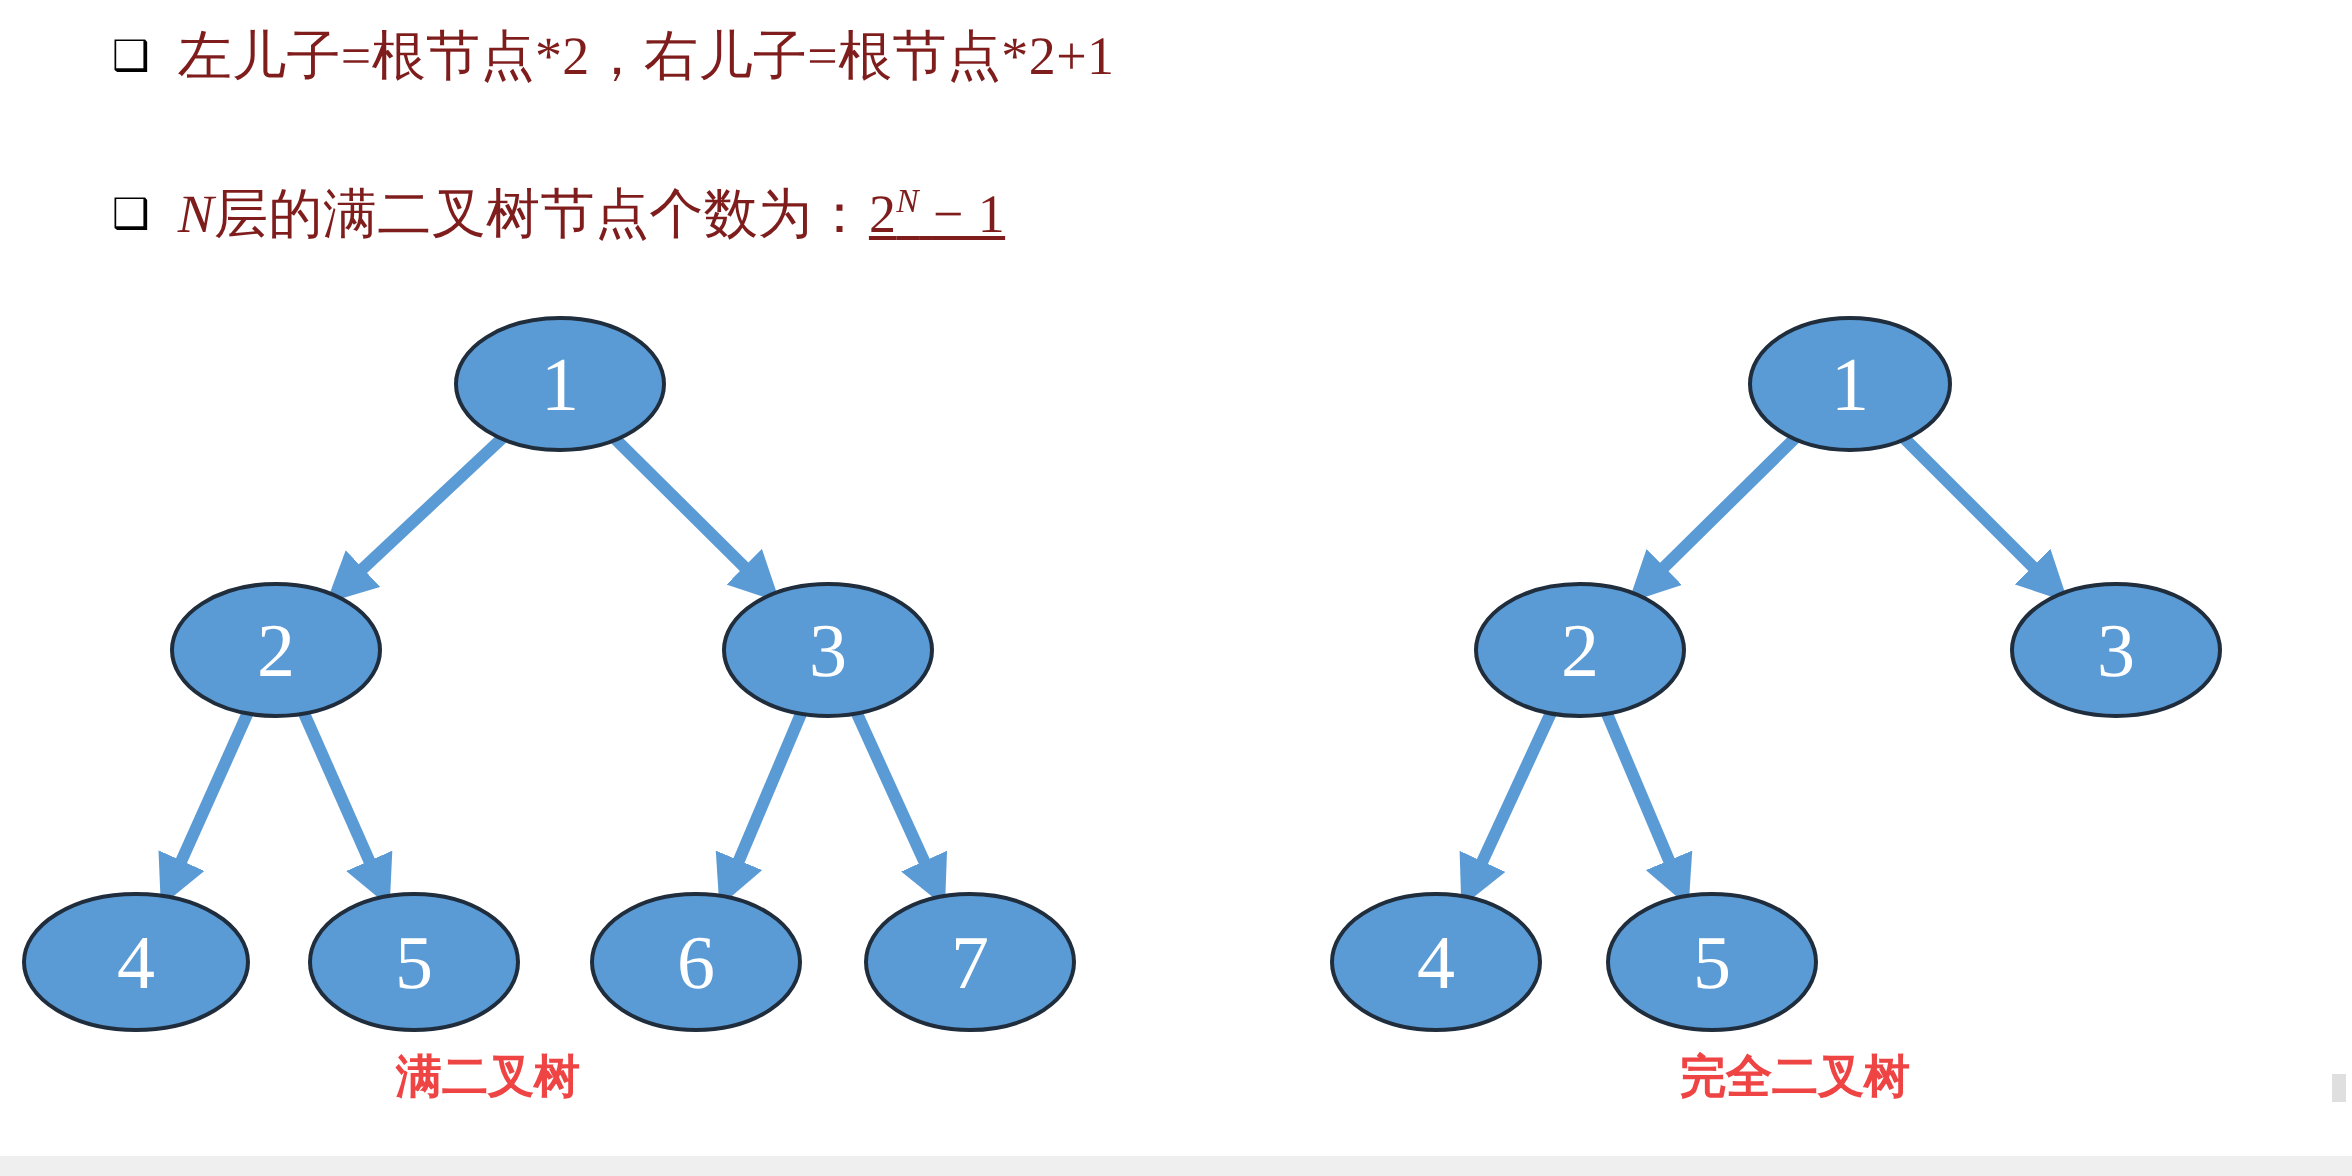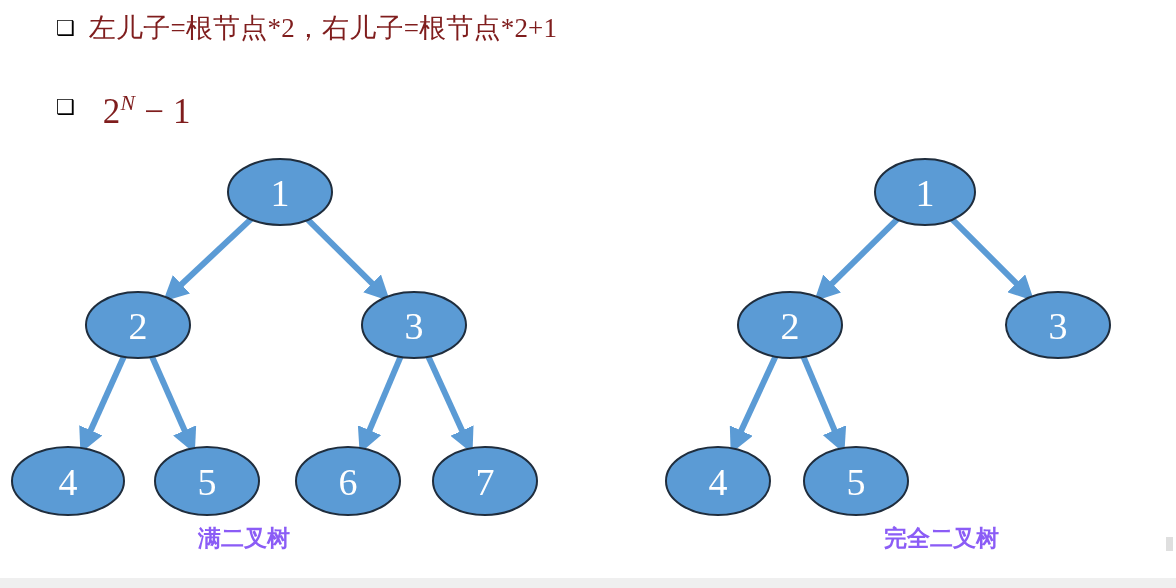--- a/index.html
+++ b/index.html
@@ -50,22 +50,23 @@
     font-family: "Liberation Serif", "DejaVu Serif", serif;
     font-size: 27px;
     line-height: 1.12;
     color: #7f1d1d;
     letter-spacing: 0.2px;
   }
   .bullet-text .it {
     font-style: italic;
   }
   .formula {
-    margin-left: 14px;
-    font-size: 35px;
+    margin-left: 1px;
+    font-size: 27px;
+    text-decoration: underline;
   }
   .formula sup {
     font-style: italic;
     font-size: 0.62em;
     vertical-align: super;
     line-height: 0;
   }
 
   
   .diagram {
@@ -95,25 +96,25 @@
     stroke: #5B9BD5;
     stroke-width: 6;
     fill: none;
   }
 
   .caption {
     position: absolute;
     font-family: "DejaVu Sans", "Liberation Sans", sans-serif;
     font-size: 23px;
     font-weight: 700;
-    color: #8b5cf6;
+    color: #ef4444;
     white-space: nowrap;
   }
   .caption.left-caption  { left: 198px; top: 523px; }
-  .caption.right-caption { left: 884px; top: 523px; }
+  .caption.right-caption { left: 840px; top: 523px; }
 
   
   .bottom-strip {
     position: absolute;
     left: 0;
     top: 578px;
     width: 1176px;
     height: 10px;
     background: #efefef;
   }
@@ -134,20 +135,21 @@
 
   <div class="bullets">
 
     <div class="bullet-row row-1">
       <span class="bullet-marker">❑</span>
       <span class="bullet-text">左儿子=根节点*2，右儿子=根节点*2+1</span>
     </div>
 
     <div class="bullet-row row-2">
       <span class="bullet-marker">❑</span>
+      <span class="bullet-text"><span class="it">N</span><span>层的满二叉树节点个数为：</span></span>
       <span class="formula bullet-text"><span>2</span><sup>N</sup>&nbsp;<span>− 1</span></span>
     </div>
 
   </div>
 
   <div class="diagram">
     <svg width="1176" height="588" viewBox="0 0 1176 588" xmlns="http://www.w3.org/2000/svg">
       <defs>
         <marker id="arrowhead" markerWidth="4.2" markerHeight="4.2" refX="2.6" refY="2.1" orient="auto" markerUnits="strokeWidth">
           <path d="M0,0 L4.2,2.1 L0,4.2 z" fill="#5B9BD5"></path>

